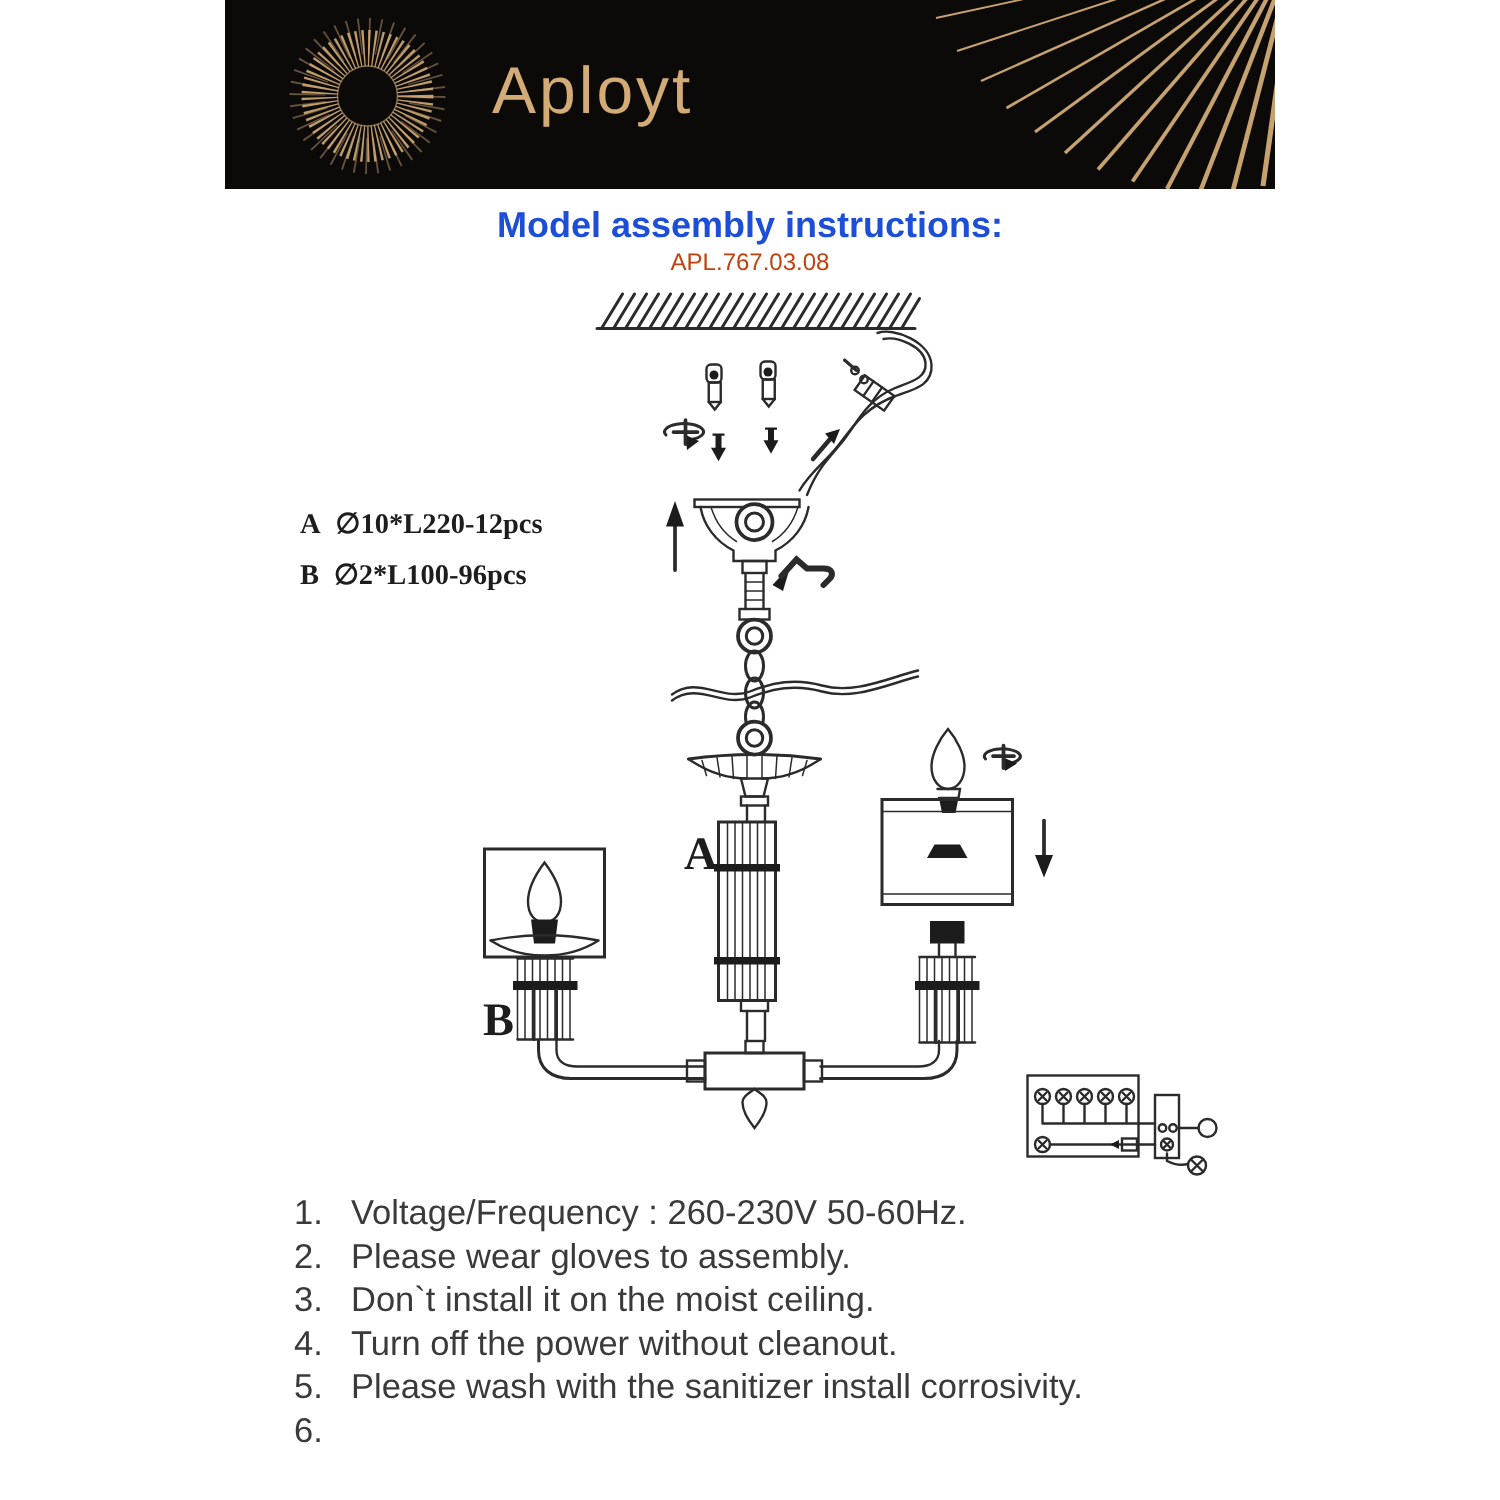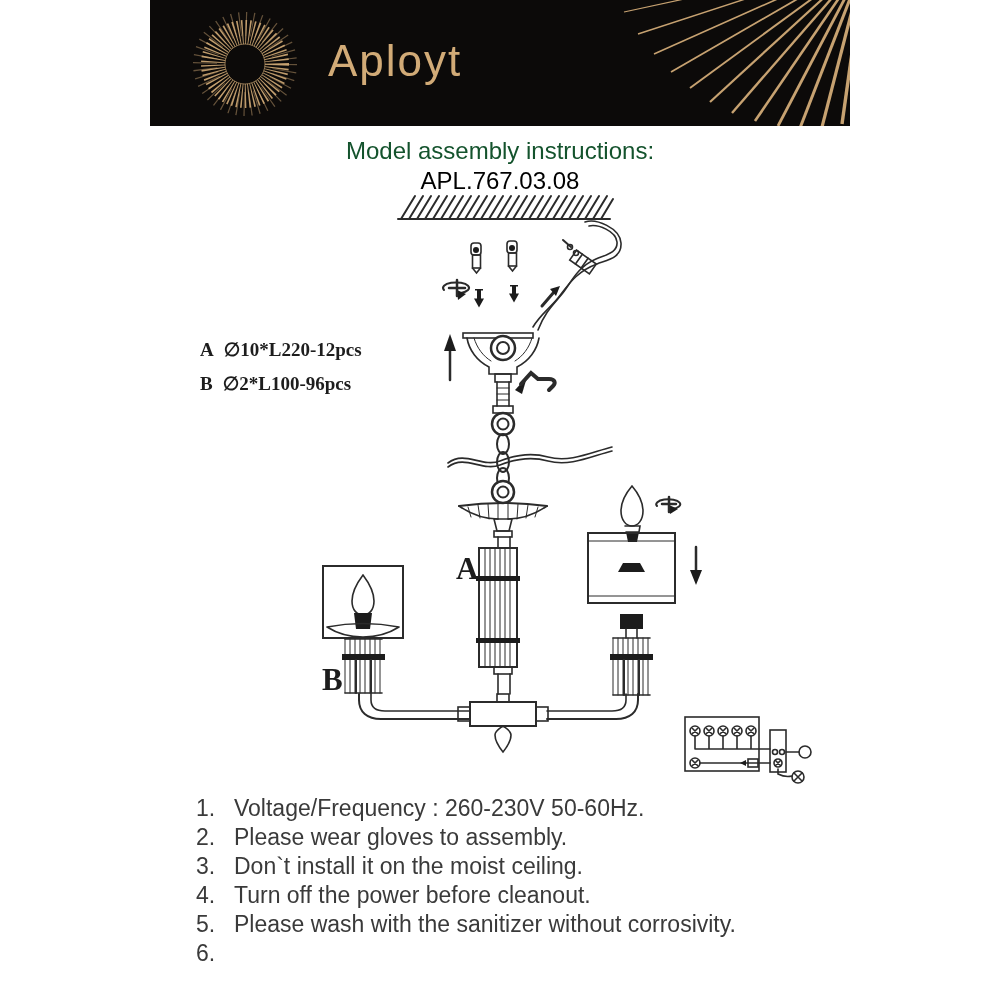--- a/index.html
+++ b/index.html
@@ -9,23 +9,23 @@
   .page{position:relative;width:1000px;height:1000px;background:#ffffff;overflow:hidden;
         font-family:"Liberation Sans",sans-serif;color:var(--text);}
   
   .hdr{position:absolute;left:150px;top:0;width:700px;height:126px;background:var(--header-bg);overflow:hidden;}
   .hdr svg{position:absolute;left:0;top:0;}
   .brand{position:absolute;left:178px;top:24px;font-size:44px;font-weight:400;
          letter-spacing:2px;color:var(--brand-gold);margin-top:12px;}
   .gold{stroke:var(--brand-gold);}
   
   .title{position:absolute;left:0;top:137px;width:1000px;text-align:center;
-         font-size:24px;color:#14532d;}
+         font-size:24px;color:#1d4ed8;font-weight:bold;}
   .model{position:absolute;left:0;top:167px;width:1000px;text-align:center;
-         font-size:24px;color:#000000;}
+         font-size:16px;color:#c2410c;}
   
   .diagram{position:absolute;left:0;top:0;width:1000px;height:1000px;color:var(--ink);}
   .diagram path,.diagram rect,.diagram circle,.diagram line,.diagram ellipse,.diagram polyline{
     stroke:currentColor;fill:none;stroke-width:1.6;stroke-linecap:round;}
   .diagram .fill{fill:#1c1c1c;stroke:none;}
   .diagram .white{fill:#ffffff;}
   .diagram .sw2{stroke-width:2;} .diagram .sw25{stroke-width:2.5;} .diagram .thin{stroke-width:1;}
   .diagram .sw3{stroke-width:3;} .diagram .sw4{stroke-width:4;}
   
   .parts{position:absolute;left:200px;top:333px;font-family:"Liberation Serif",serif;
@@ -290,24 +290,24 @@
     <li>
         <span class="num">2.</span>
         <span>Please wear gloves to assembly.</span>
       </li>
     <li>
         <span class="num">3.</span>
         <span>Don`t install it on the moist ceiling.</span>
       </li>
     <li>
         <span class="num">4.</span>
-        <span>Turn off the power before cleanout.</span>
+        <span>Turn off the power without cleanout.</span>
       </li>
     <li>
         <span class="num">5.</span>
-        <span>Please wash with the sanitizer without corrosivity.</span>
+        <span>Please wash with the sanitizer install corrosivity.</span>
       </li>
     <li>
         <span class="num">6.</span>
       </li>
   </ol>
 
 </div>
 
 </body></html>

